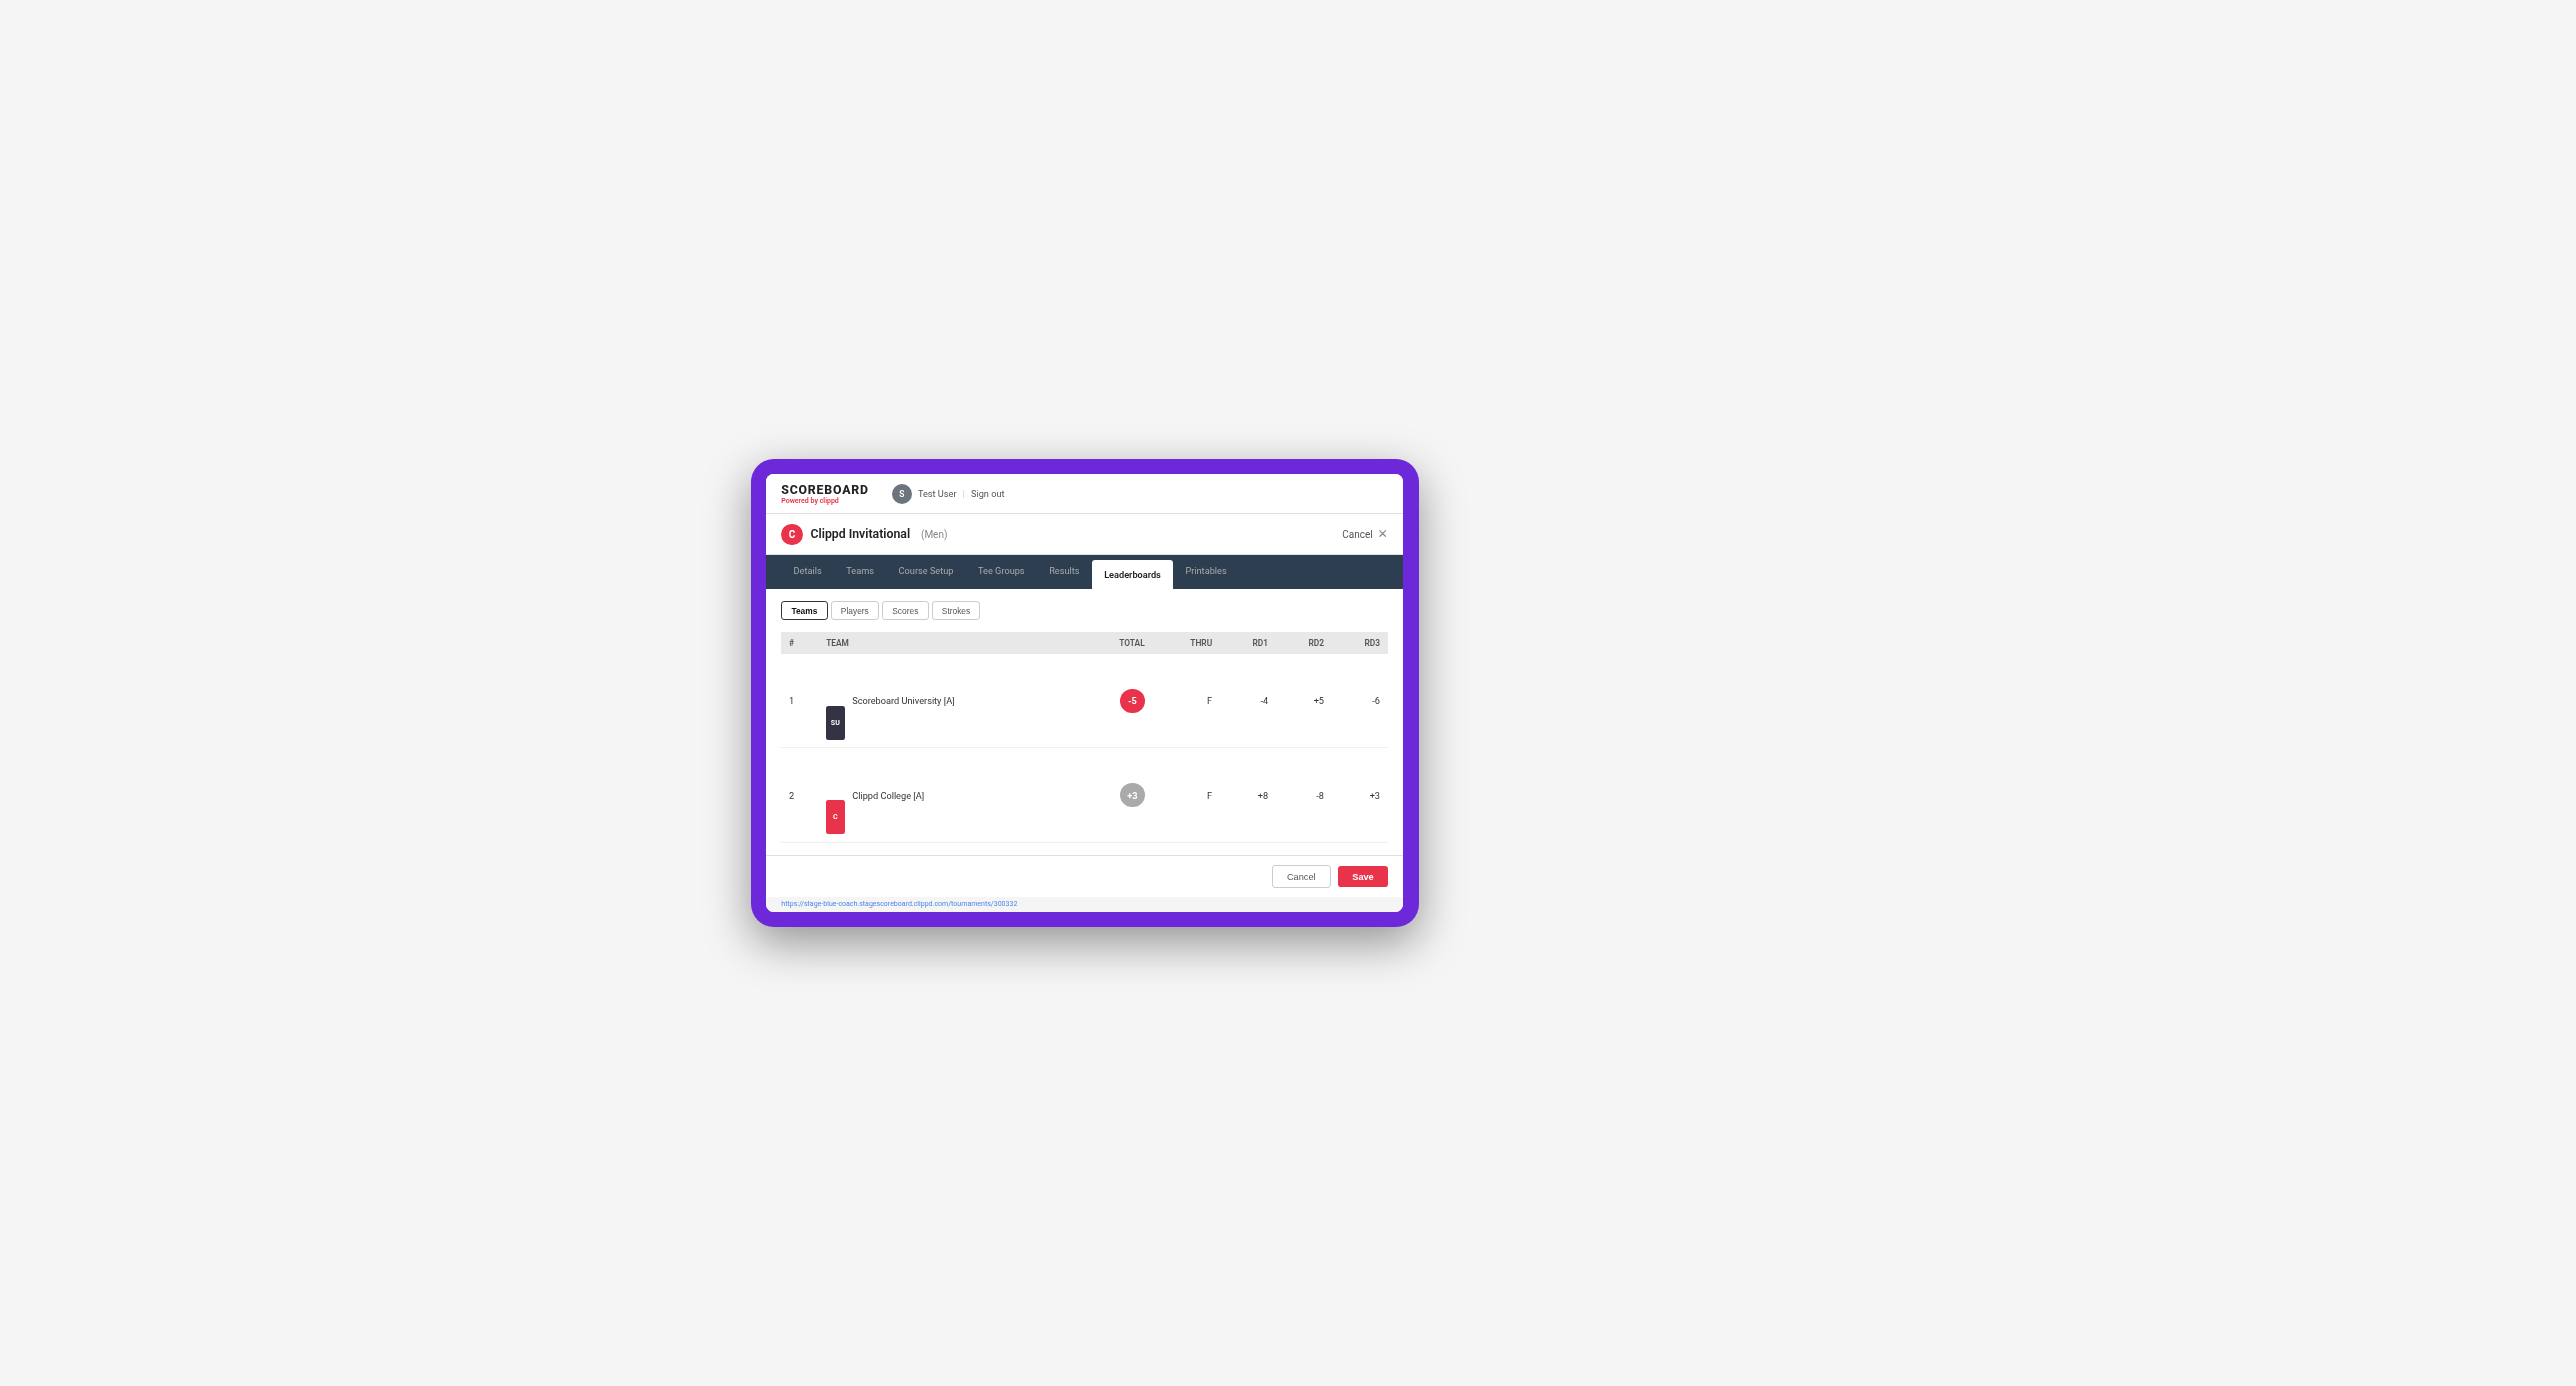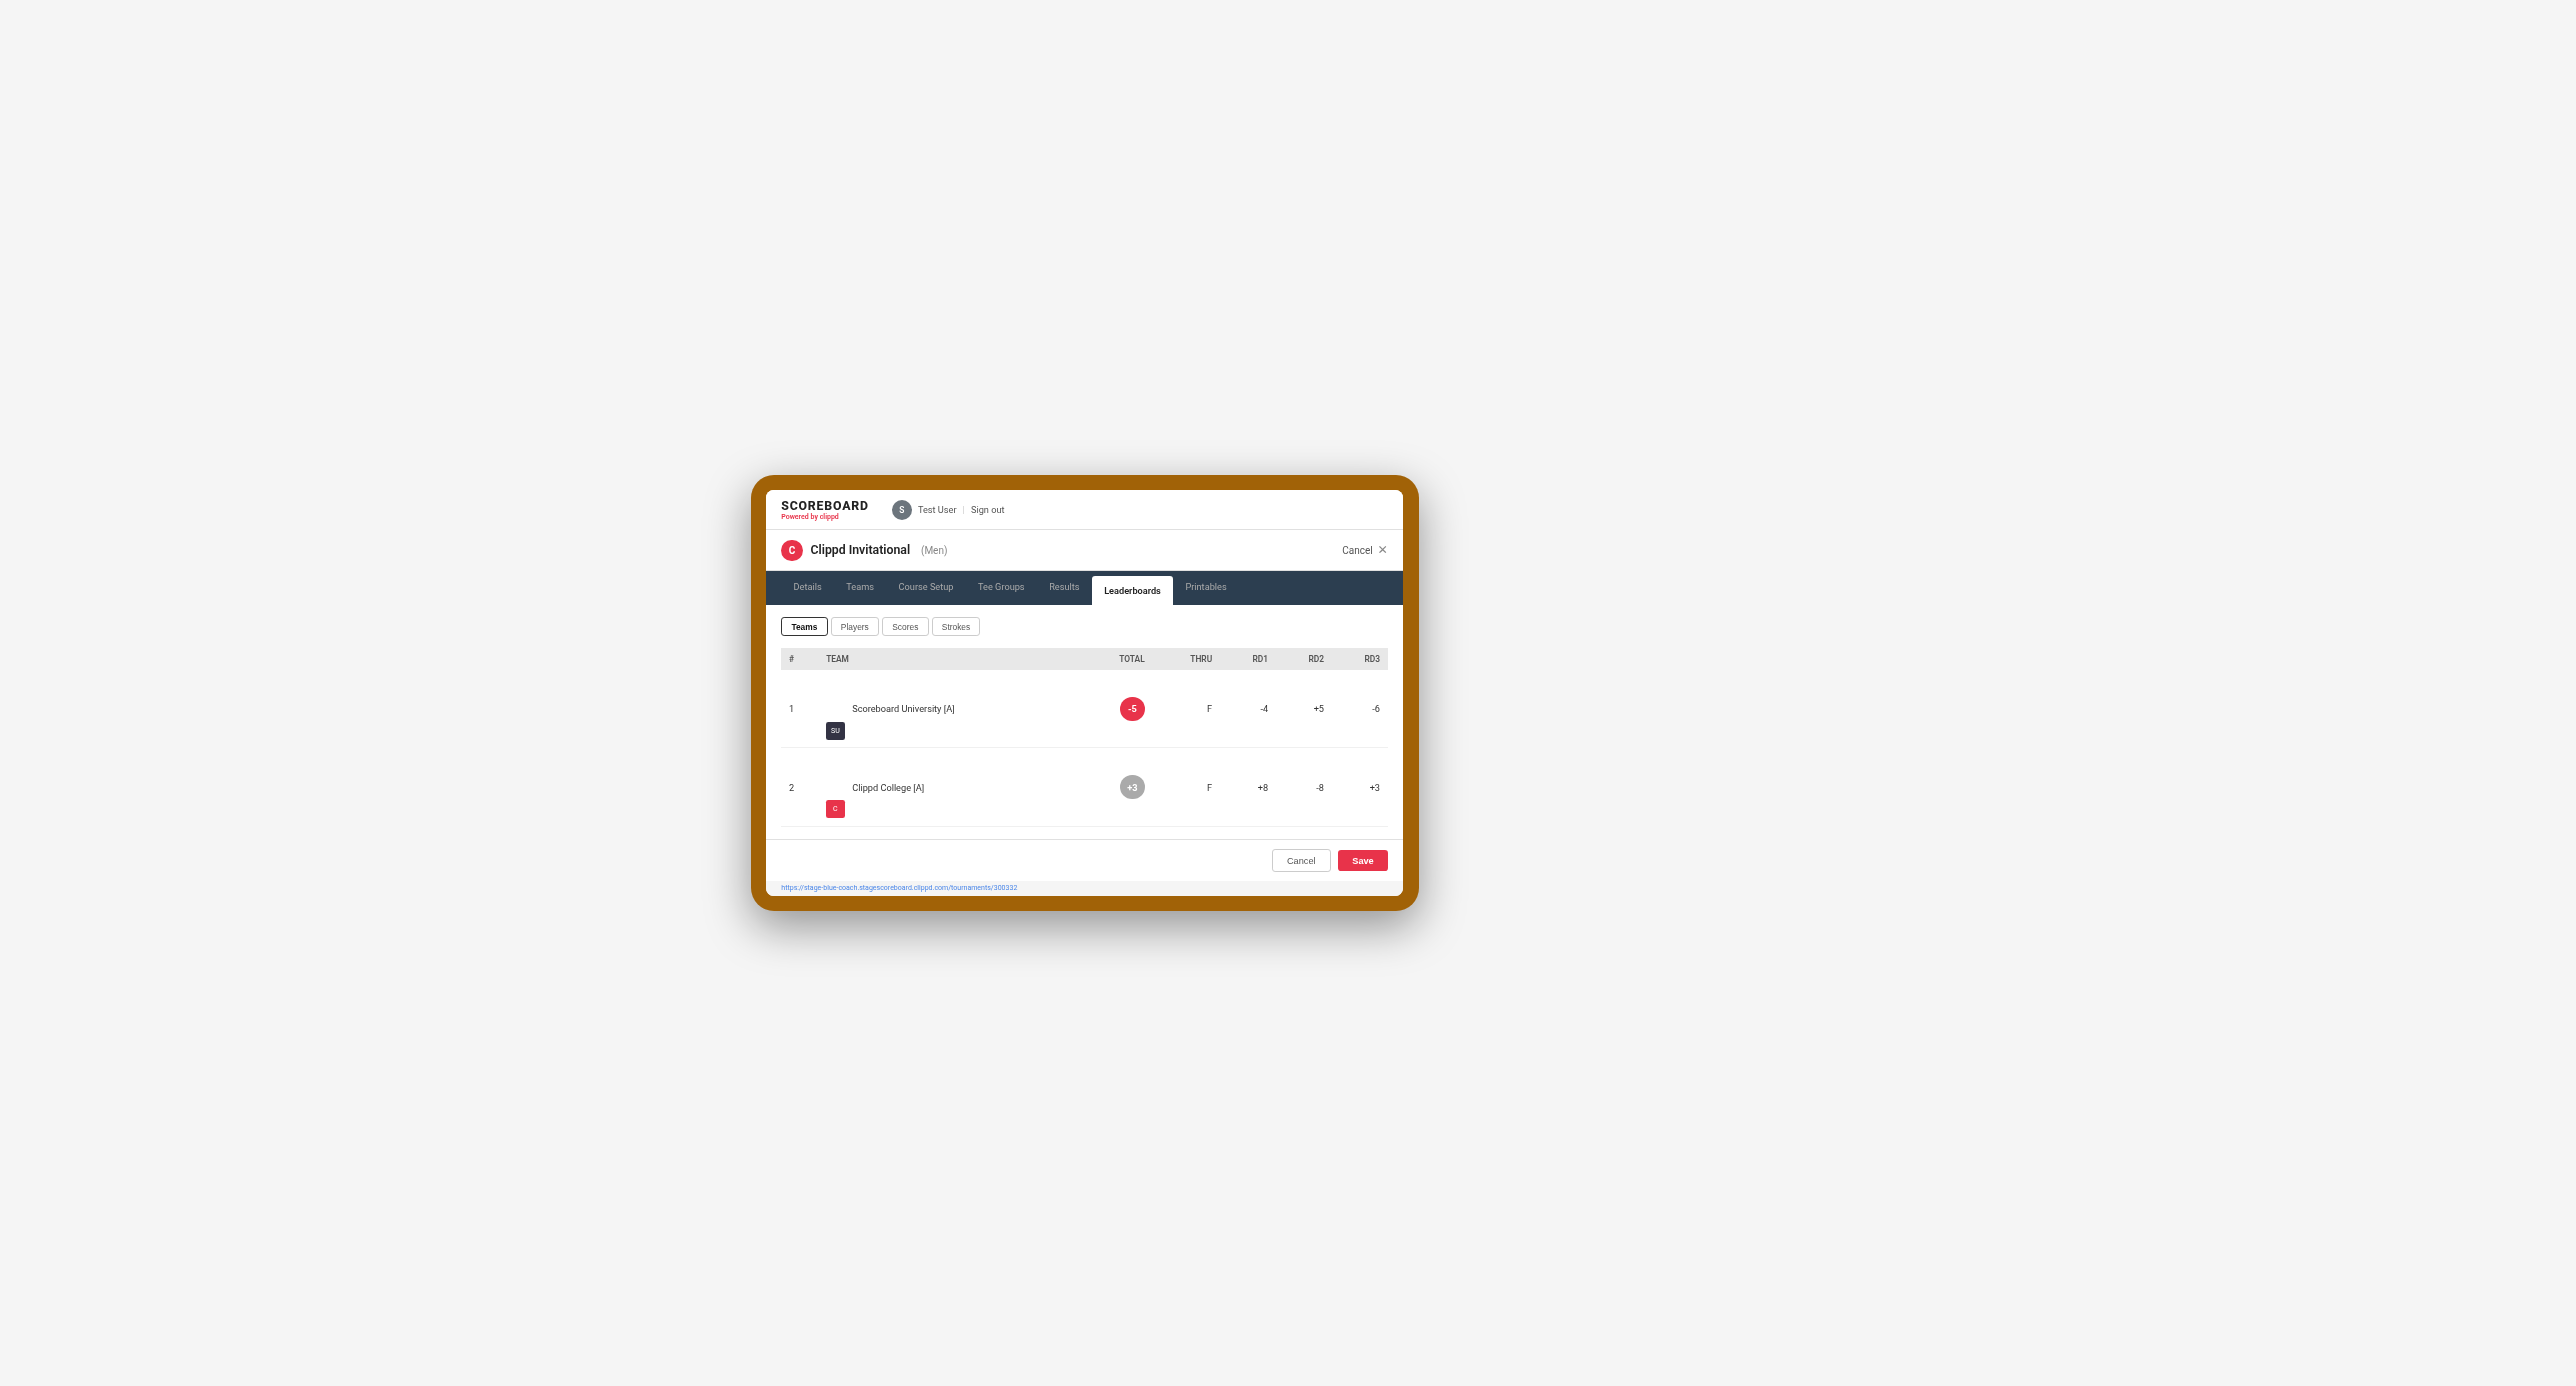--- a/index.html
+++ b/index.html
@@ -27,21 +27,21 @@
       line-height: 1.3;
       color: #111;
     }
     .left-text strong {
       font-weight: 900;
     }
 
     
     .tablet-frame {
       flex: 1;
-      background: #a16207;
+      background: #6d28d9;
       border-radius: 23px;
       padding: 15.4px;
       box-shadow: 0 15.4px 46px rgba(0,0,0,0.4);
       max-width: 668px;
     }
 
     .tablet-screen {
       background: #fff;
       border-radius: 7.7px;
       overflow: hidden;
@@ -270,30 +270,30 @@
     }
 
     .team-cell {
       display: flex;
       align-items: center;
       gap: 7.7px;
     }
 
     .team-logo {
       width: 18.4px;
-      height: 18px;
+      height: 34px;
       border-radius: 2.3px;
       overflow: hidden;
       background: #334;
       display: flex;
       align-items: center;
       justify-content: center;
       font-size: 7px;
       color: #fff;
-      font-weight: 400;
+      font-weight: 700;
       margin-top: 44px;
     }
 
     .team-logo-red {
       background: #e8334a;
     }
 
     .score-badge {
       display: inline-flex;
       align-items: center;

